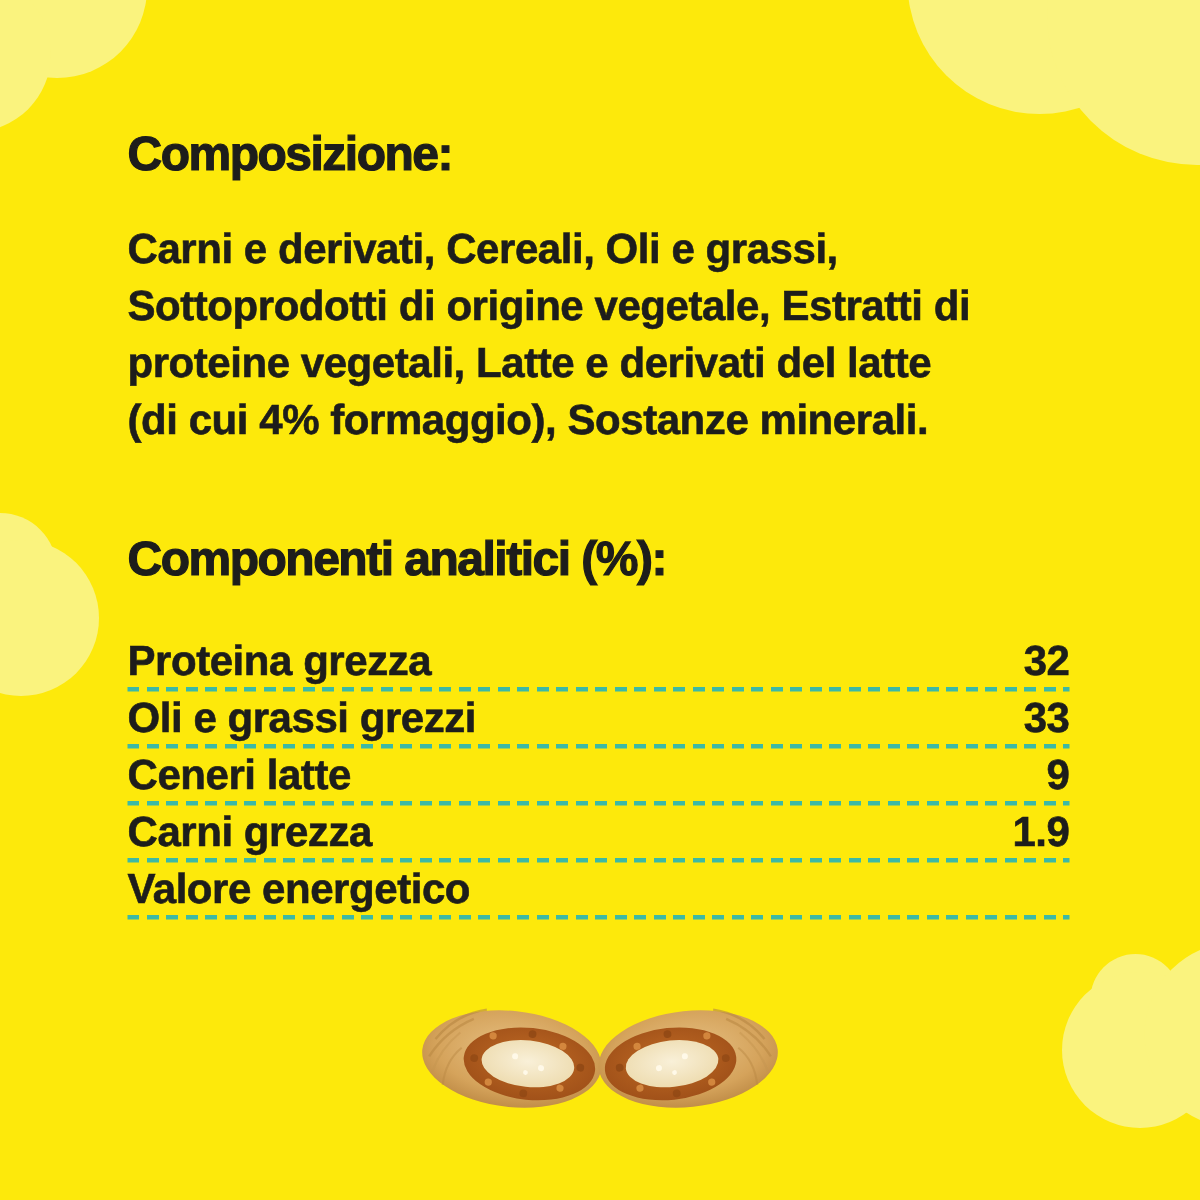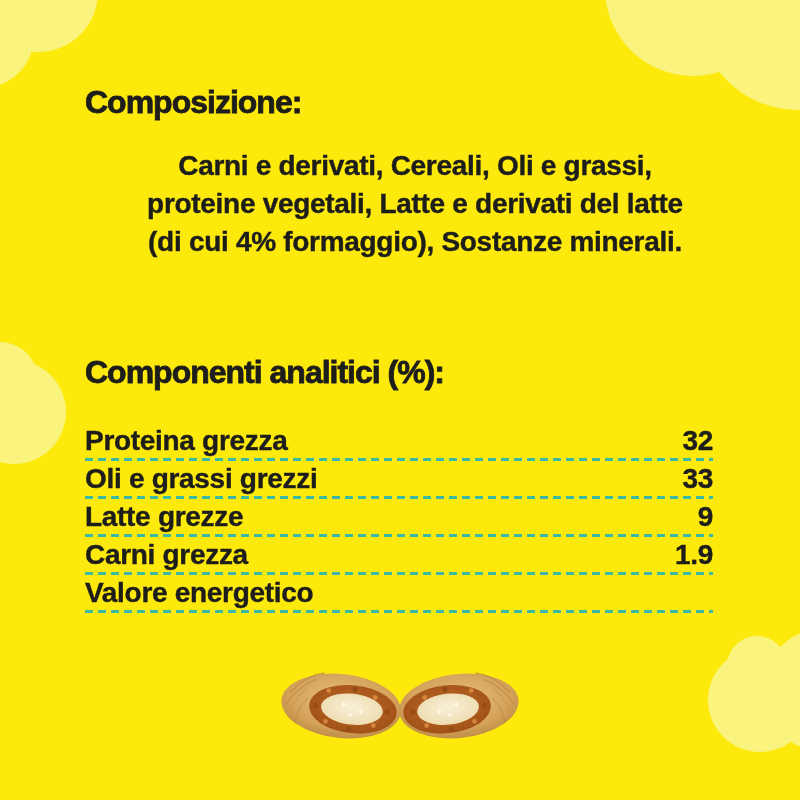--- a/index.html
+++ b/index.html
@@ -31,21 +31,21 @@
   .para {
     position: absolute;
     left: 85px; top: 147px;
     width: 660px;
     font-size: 28px;
     line-height: 38px;
     font-weight: 700;
     letter-spacing: -0.3px;
     -webkit-text-stroke: 0.4px #1D1D1B;
   }
-  .para .pline { white-space: nowrap; text-align: center; }
+  .para .pline { white-space: nowrap; }
   .table {
     position: absolute;
     left: 85px; top: 424px;
     width: 628px;
   }
   .row { margin-bottom: 1px; }
   .row-line {
     display: flex;
     justify-content: space-between;
     align-items: center;
@@ -88,20 +88,21 @@
       <circle cx="760" cy="700" r="52"></circle>
       <circle cx="825" cy="690" r="62"></circle>
     </g>
   </g>
 </svg>
 
 <h1 class="heading h-comp">Composizione:</h1>
 
 <div class="para">
   <div class="pline">Carni e derivati, Cereali, Oli e grassi,</div>
+  <div class="pline">Sottoprodotti di origine vegetale, Estratti di</div>
   <div class="pline">proteine vegetali, Latte e derivati del latte</div>
   <div class="pline">(di cui 4% formaggio), Sostanze minerali.</div>
 </div>
 
 <h2 class="heading h-anal">Componenti analitici (%):</h2>
 
 <div class="table">
   <div class="row">
     <div class="row-line">
       <span>Proteina grezza</span>
@@ -111,21 +112,21 @@
   </div>
   <div class="row">
     <div class="row-line">
       <span>Oli e grassi grezzi</span>
       <span>33</span>
     </div>
     <div class="row-divider"></div>
   </div>
   <div class="row">
     <div class="row-line">
-      <span>Latte grezze</span>
+      <span>Ceneri latte</span>
       <span>9</span>
     </div>
     <div class="row-divider"></div>
   </div>
   <div class="row">
     <div class="row-line">
       <span>Carni grezza</span>
       <span>1.9</span>
     </div>
     <div class="row-divider"></div>

